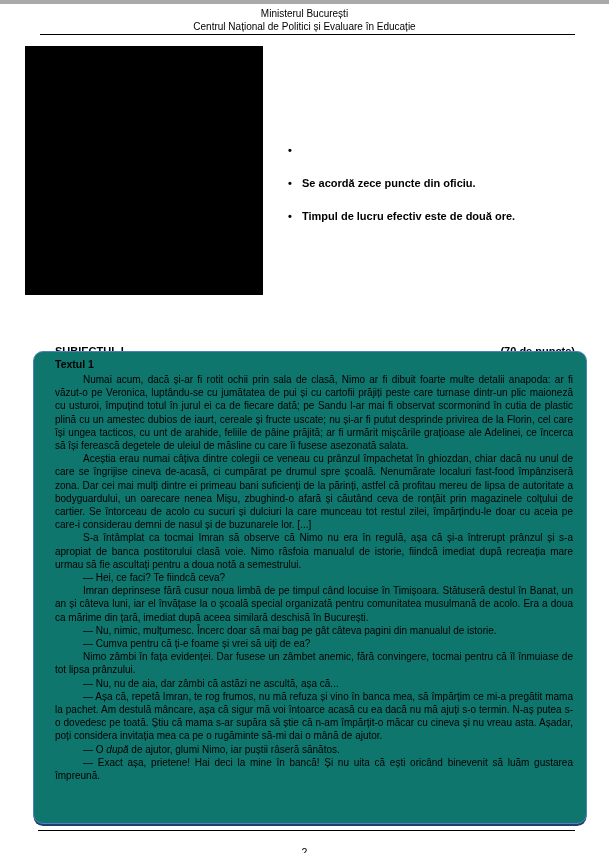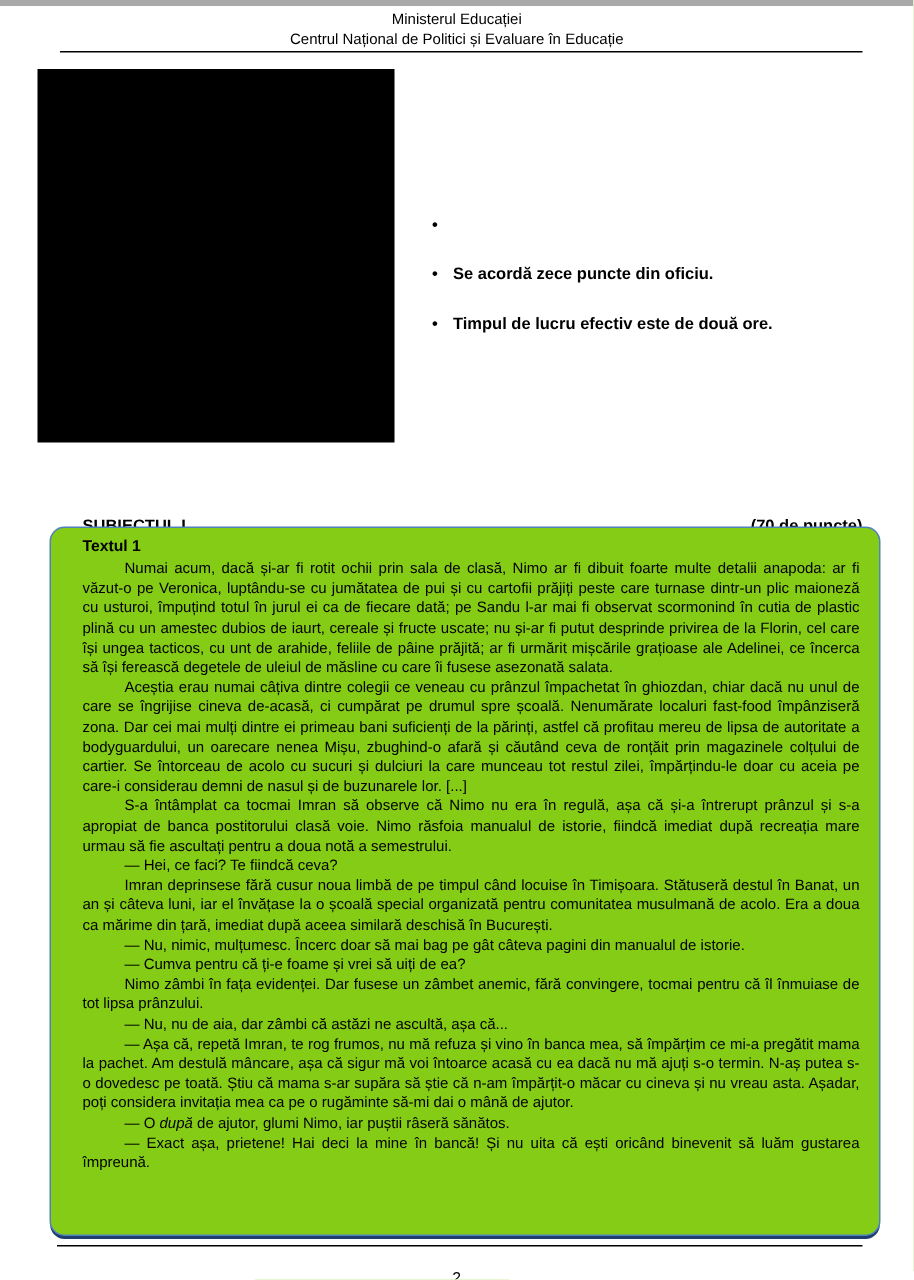--- a/index.html
+++ b/index.html
@@ -21,21 +21,21 @@
     font-weight:bold;font-size:11px;line-height:15px;
     border-bottom:1.2px solid #000;padding-bottom:1px;margin-top:40px;
   }
   .instruction{position:absolute;left:55px;top:326px;width:525px;font-weight:bold;font-size:10.5px;}
   .textbox{
     position:absolute;left:33px;top:351px;width:554px;height:473px;
     box-sizing:border-box;
     border:1.5px solid #4f81bd;border-radius:10px;
     box-shadow:0 2.5px 0 -0.5px #1f3d6e;
     padding:5px 13px 6px 21px;
-    background:#84cc16;
+    background:#0f766e;
   }
   .tb-title{font-weight:bold;font-size:10.5px;line-height:14px;margin-bottom:2px;}
   .para{
     margin:0;font-size:10px;line-height:13.2px;
     text-align:justify;text-indent:28px;
   }
   .footer-rule{position:absolute;left:38px;top:830px;width:537px;border-top:1.5px solid #000;}
   .footer{
     position:absolute;left:55px;top:834px;width:520px;
     display:flex;justify-content:space-between;font-size:10.5px;line-height:13px;
@@ -43,21 +43,21 @@
   .pagenum{position:absolute;left:0;top:846px;width:609px;text-align:center;font-size:10.5px;}
 </style>
 </head>
 <body>
 
 <div class="page">
 
   <div class="top-bar"></div>
 
   <div class="header">
-    <div>Ministerul Educației</div>
+    <div>Ministerul București</div>
     <div>Centrul Național de Politici și Evaluare în Educație</div>
   </div>
   <div class="header-rule"></div>
 
   <div class="redacted"></div>
 
   <div class="notices">
     <div class="notice">
       <span class="bullet">•</span>
     </div>

